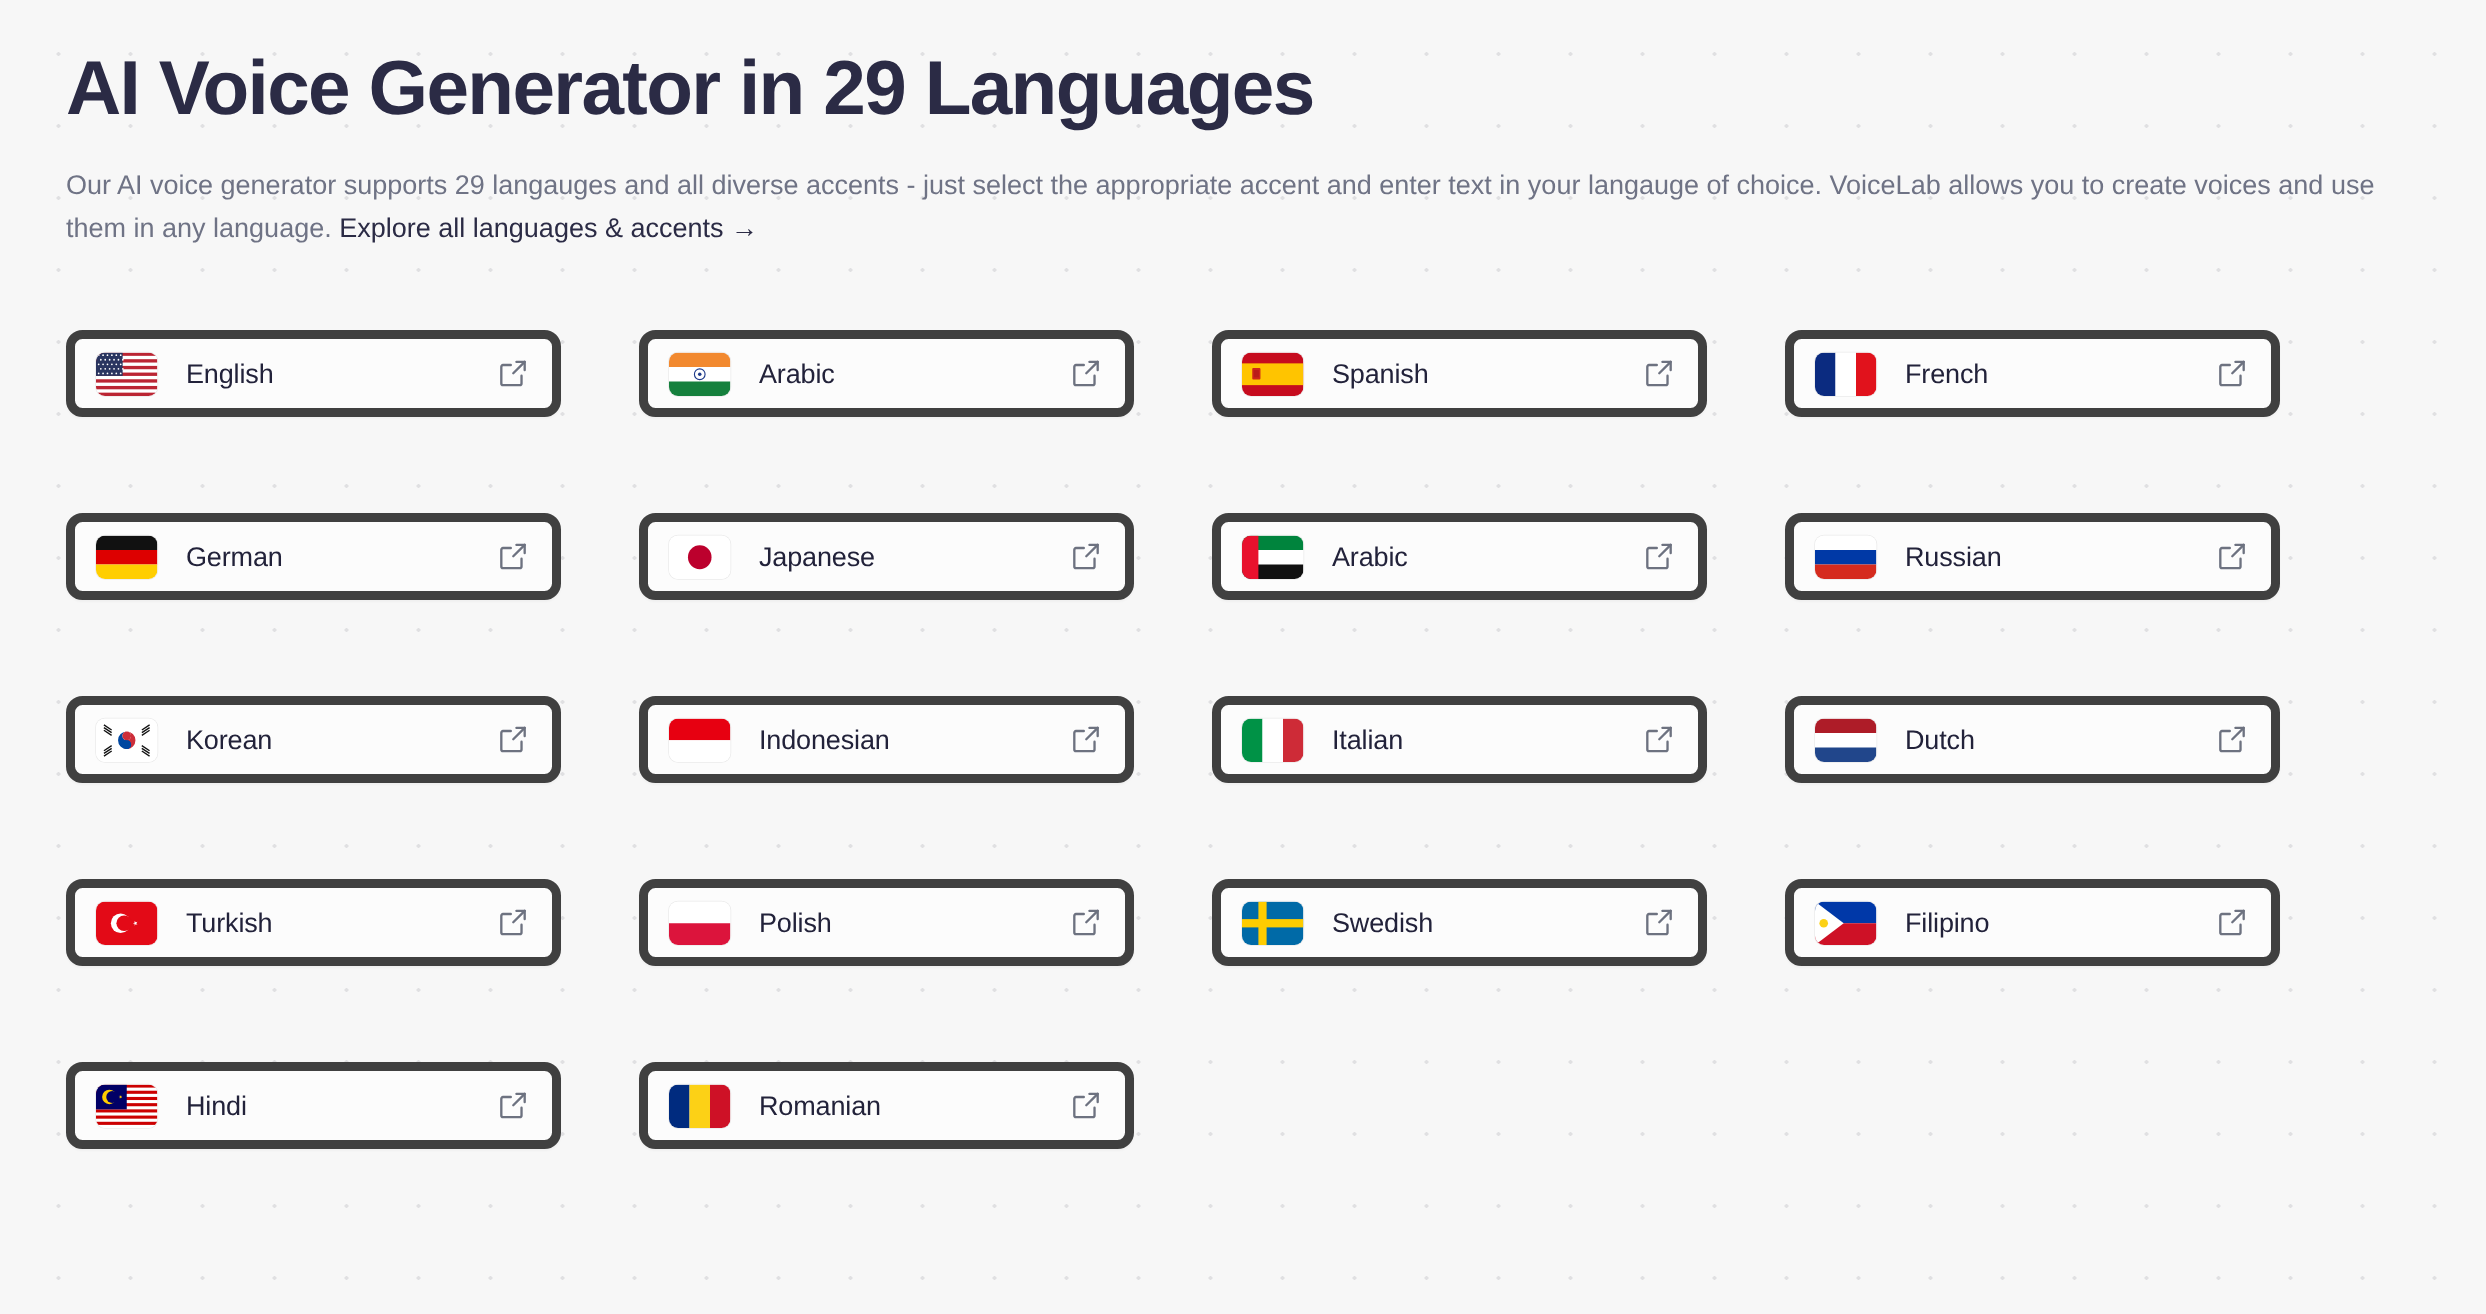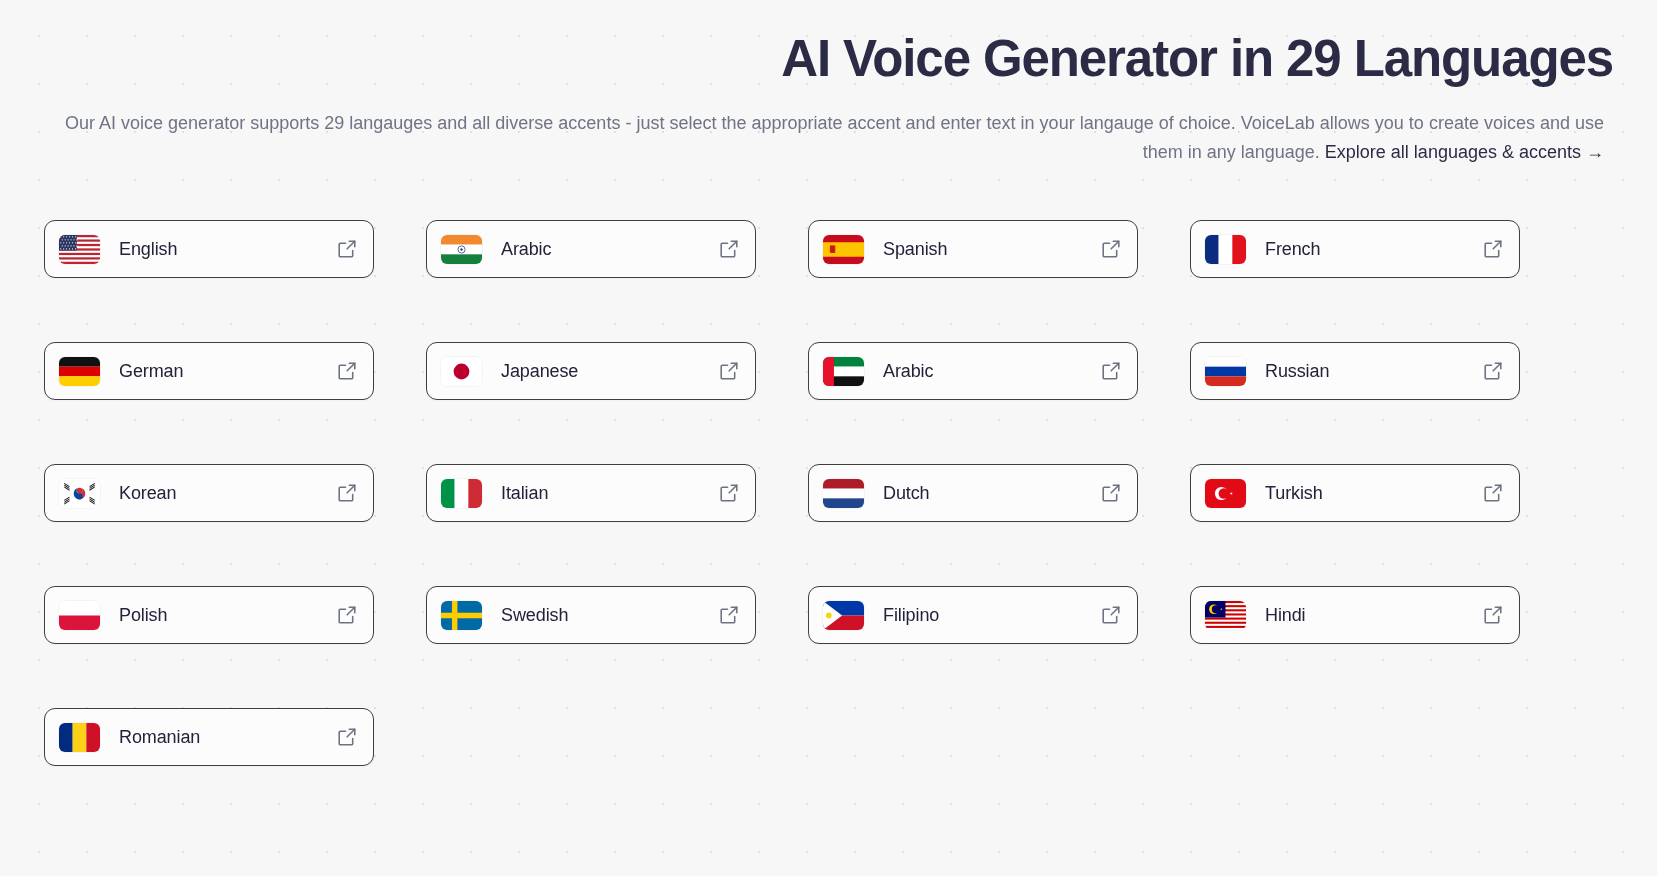--- a/index.html
+++ b/index.html
@@ -21,21 +21,21 @@
   }
 
   .page {
     position: relative;
     width: 1657px;
     height: 876px;
     padding: 0 44px;
   }
 
   
-  .header { padding-top: 30px; text-align: right; }
+  .header { padding-top: 30px; }
 
   .page-title {
     font-size: 51px;
     line-height: 1.12;
     font-weight: 700;
     letter-spacing: -1.1px;
     color: #2b2b45;
   }
 
   .subtitle {
@@ -65,21 +65,21 @@
     margin-top: 53px;
     display: grid;
     grid-template-columns: repeat(4, 330px);
     column-gap: 52px;
     row-gap: 64px;
   }
 
   .lang-card {
     height: 58px;
     background: #fcfcfc;
-    border: 1px solid #404040;
+    border: 6px solid #404040;
     border-radius: 11px;
     display: flex;
     align-items: center;
     padding: 0 15px 0 14px;
     cursor: pointer;
     text-decoration: none;
     color: inherit;
     box-shadow: 0 1px 1.5px rgba(20, 20, 40, 0.03);
   }
 
@@ -332,20 +332,36 @@
           <svg viewBox="0 0 24 24" fill="none" stroke="currentColor" stroke-width="1.7" stroke-linecap="round" stroke-linejoin="round">
   <path d="M14.5 3.5H20.5V9.5"></path>
   <path d="M20.5 3.5L12.2 11.8"></path>
   <path d="M18.2 13.6V19.3A1.2 1.2 0 0 1 17 20.5H4.7A1.2 1.2 0 0 1 3.5 19.3V7A1.2 1.2 0 0 1 4.7 5.8H10.4"></path>
 </svg>
         </span>
       </a>
       <a class="lang-card" href="#">
         <span class="flag">
           <svg viewBox="0 0 60 42" preserveAspectRatio="none">
+        <rect width="60" height="21" fill="#e70011"></rect>
+        <rect y="21" width="60" height="21" fill="#fff"></rect>
+       </svg>
+        </span>
+        <span class="lang-label">Indonesian</span>
+        <span class="ext-icon">
+          <svg viewBox="0 0 24 24" fill="none" stroke="currentColor" stroke-width="1.7" stroke-linecap="round" stroke-linejoin="round">
+  <path d="M14.5 3.5H20.5V9.5"></path>
+  <path d="M20.5 3.5L12.2 11.8"></path>
+  <path d="M18.2 13.6V19.3A1.2 1.2 0 0 1 17 20.5H4.7A1.2 1.2 0 0 1 3.5 19.3V7A1.2 1.2 0 0 1 4.7 5.8H10.4"></path>
+</svg>
+        </span>
+      </a>
+      <a class="lang-card" href="#">
+        <span class="flag">
+          <svg viewBox="0 0 60 42" preserveAspectRatio="none">
         <rect width="20" height="42" fill="#009246"></rect>
         <rect x="20" width="20" height="42" fill="#fff"></rect>
         <rect x="40" width="20" height="42" fill="#ce2b37"></rect>
        </svg>
         </span>
         <span class="lang-label">Italian</span>
         <span class="ext-icon">
           <svg viewBox="0 0 24 24" fill="none" stroke="currentColor" stroke-width="1.7" stroke-linecap="round" stroke-linejoin="round">
   <path d="M14.5 3.5H20.5V9.5"></path>
   <path d="M20.5 3.5L12.2 11.8"></path>

